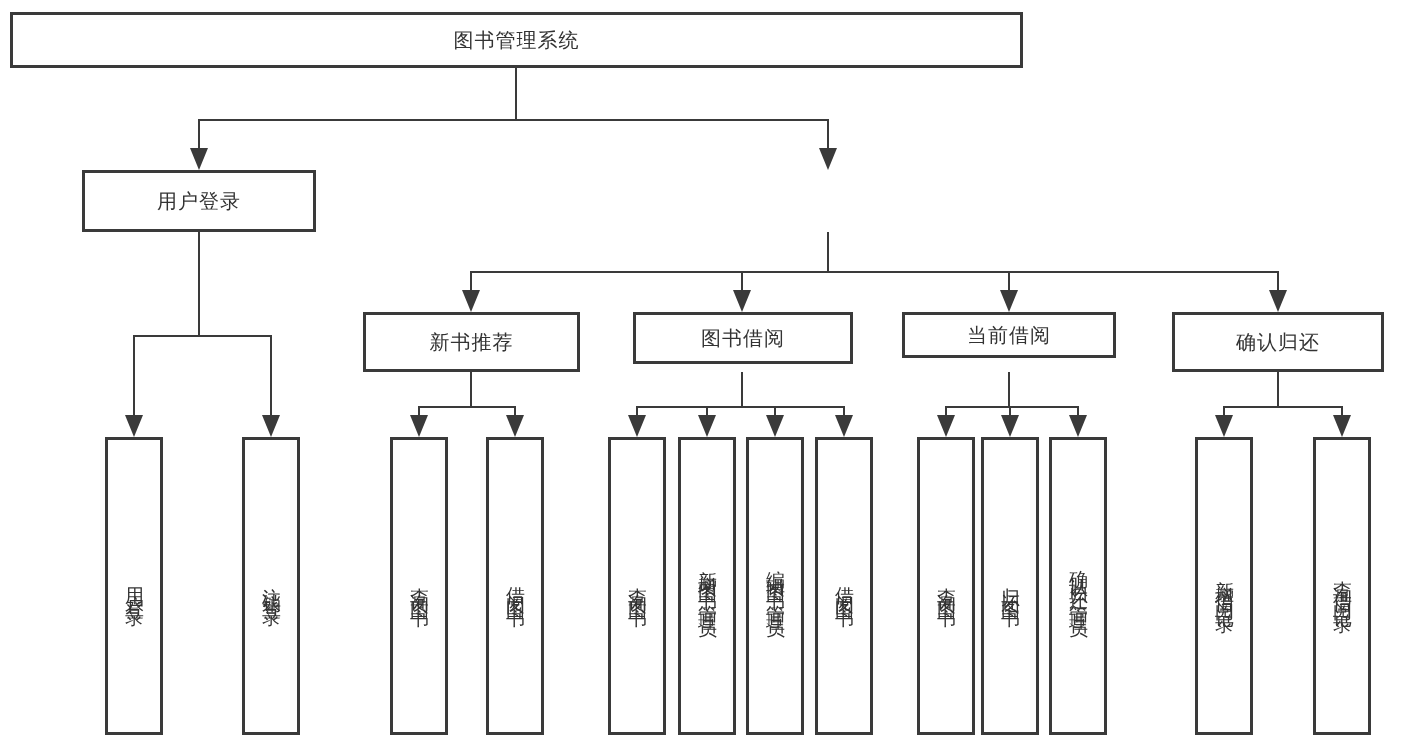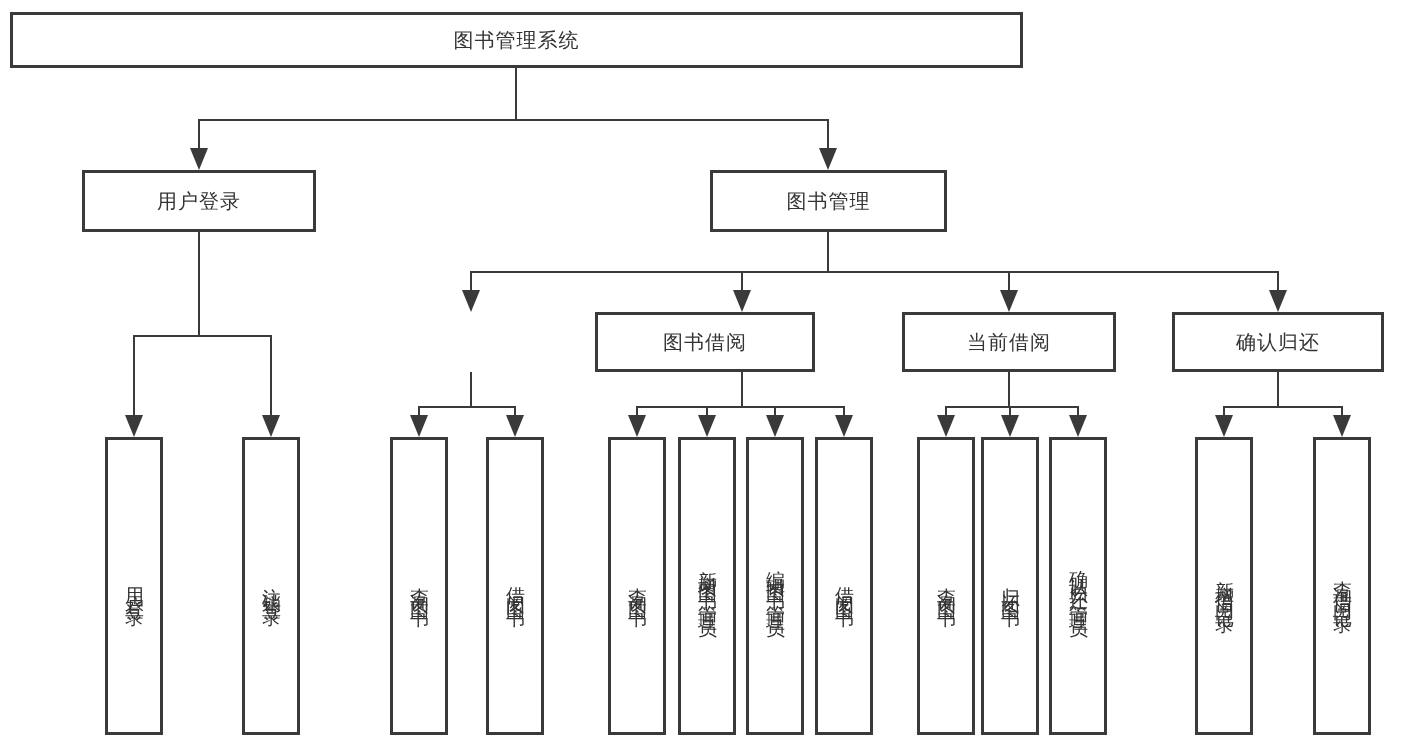--- a/index.html
+++ b/index.html
@@ -82,46 +82,46 @@
   <div class="vline" style="left:515px; top:68px; height:52px;"></div>
   <div class="hline" style="left:198px; top:119px; width:631px;"></div>
   <div class="vline" style="left:198px; top:119px; height:32px;"></div>
   <div class="arrow" style="left:190px; top:148px;"></div>
   <div class="vline" style="left:827px; top:119px; height:32px;"></div>
   <div class="arrow" style="left:819px; top:148px;"></div>
 
   <div class="box" style="left:82px; top:170px; width:234px; height:62px;">
     <span class="hlabel">用户登录</span>
   </div>
-  <div class="box" style="left:710px; top:170px; width:237px; height:62px;">
-    <span class="hlabel">图书管理</span>
-  </div>
 
   <div class="vline" style="left:198px; top:232px; height:105px;"></div>
   <div class="hline" style="left:133px; top:335px; width:139px;"></div>
   <div class="vline" style="left:133px; top:335px; height:84px;"></div>
   <div class="arrow" style="left:125px; top:415px;"></div>
   <div class="vline" style="left:270px; top:335px; height:84px;"></div>
   <div class="arrow" style="left:262px; top:415px;"></div>
 
   <div class="vline" style="left:827px; top:232px; height:40px;"></div>
   <div class="hline" style="left:470px; top:271px; width:809px;"></div>
   <div class="vline" style="left:470px; top:271px; height:22px;"></div>
   <div class="arrow" style="left:462px; top:290px;"></div>
   <div class="vline" style="left:741px; top:271px; height:22px;"></div>
   <div class="arrow" style="left:733px; top:290px;"></div>
   <div class="vline" style="left:1008px; top:271px; height:22px;"></div>
   <div class="arrow" style="left:1000px; top:290px;"></div>
   <div class="vline" style="left:1277px; top:271px; height:22px;"></div>
   <div class="arrow" style="left:1269px; top:290px;"></div>
 
-  <div class="box" style="left:595px; top:312px; width:220px; height:60px;">
+  <div class="box" style="left:363px; top:312px; width:217px; height:60px;">
+    <span class="hlabel">新书推荐</span>
+  </div>
+  <div class="box" style="left:633px; top:312px; width:220px; height:52px;">
     <span class="hlabel">图书借阅</span>
   </div>
-  <div class="box" style="left:902px; top:312px; width:214px; height:60px;">
+  <div class="box" style="left:902px; top:312px; width:214px; height:46px;">
     <span class="hlabel">当前借阅</span>
   </div>
   <div class="box" style="left:1172px; top:312px; width:212px; height:60px;">
     <span class="hlabel">确认归还</span>
   </div>
 
   <div class="vline" style="left:470px; top:372px; height:36px;"></div>
   <div class="hline" style="left:418px; top:406px; width:98px;"></div>
   <div class="vline" style="left:418px; top:406px; height:13px;"></div>
   <div class="arrow" style="left:410px; top:415px;"></div>

